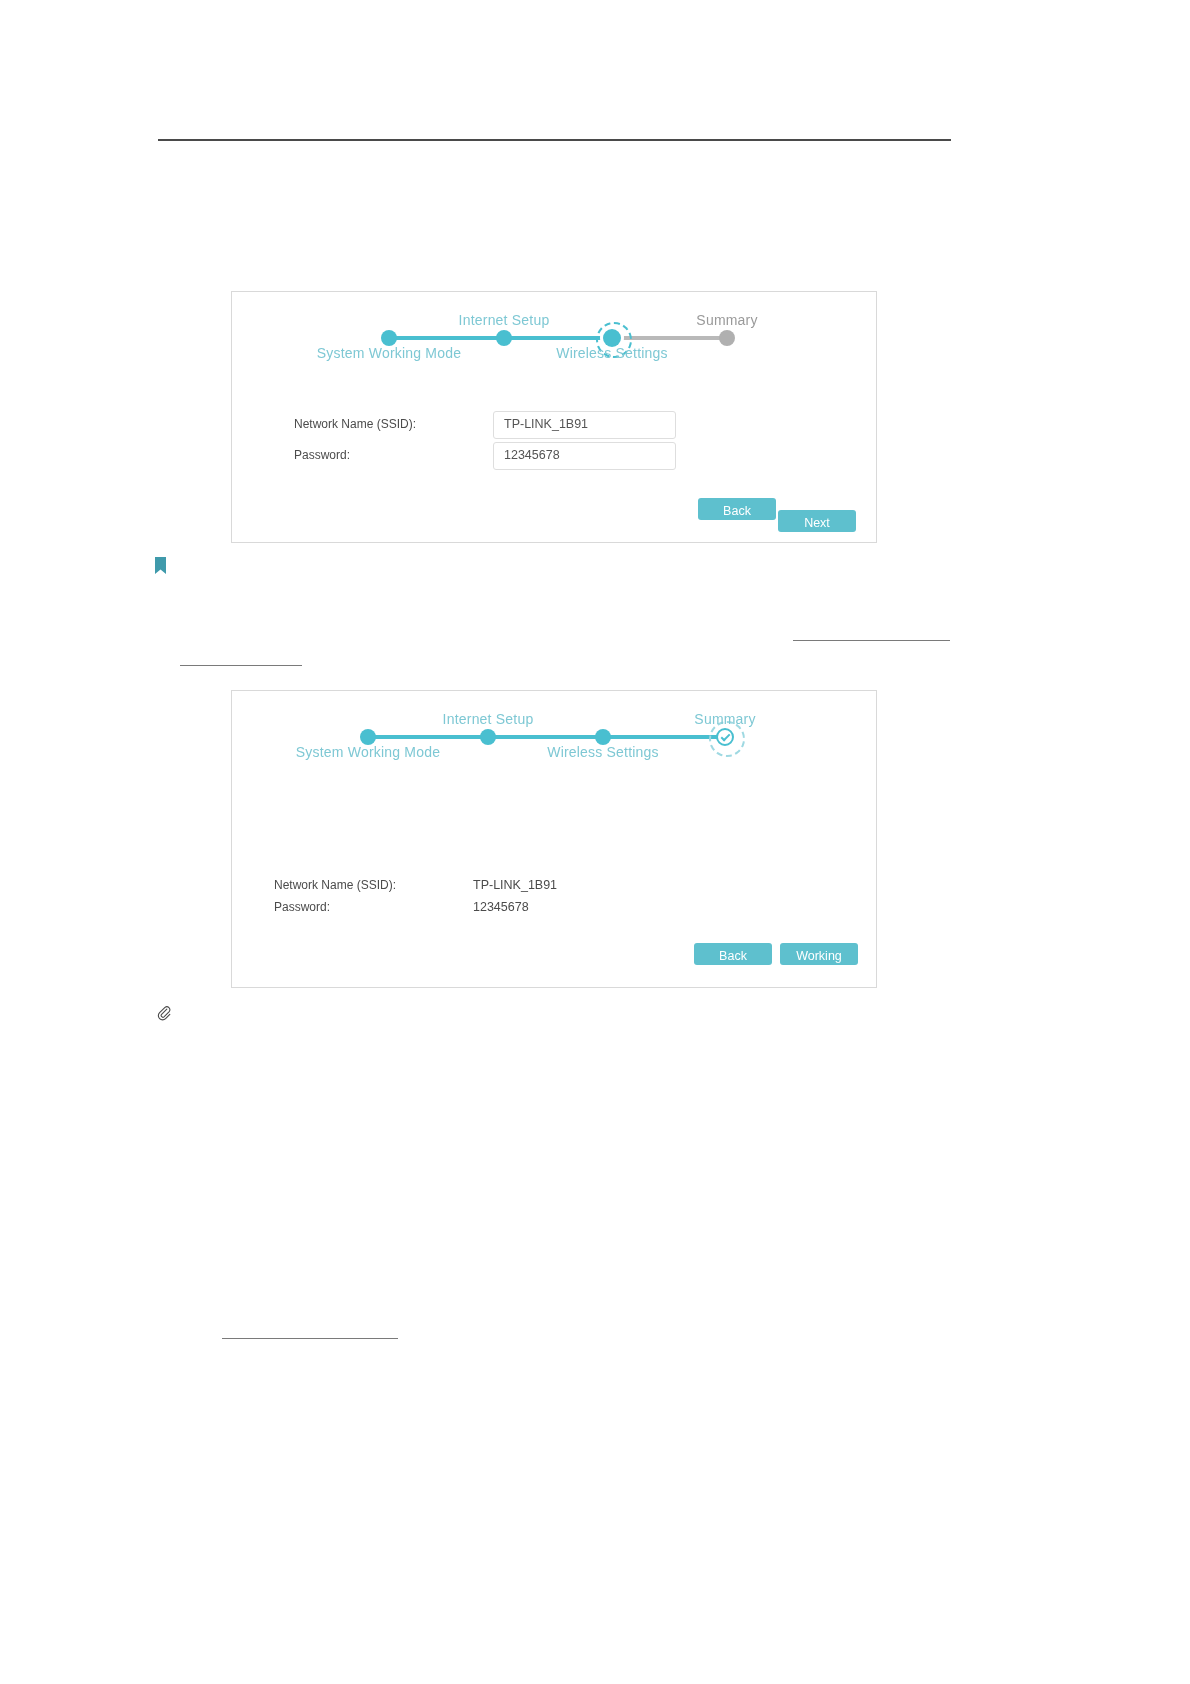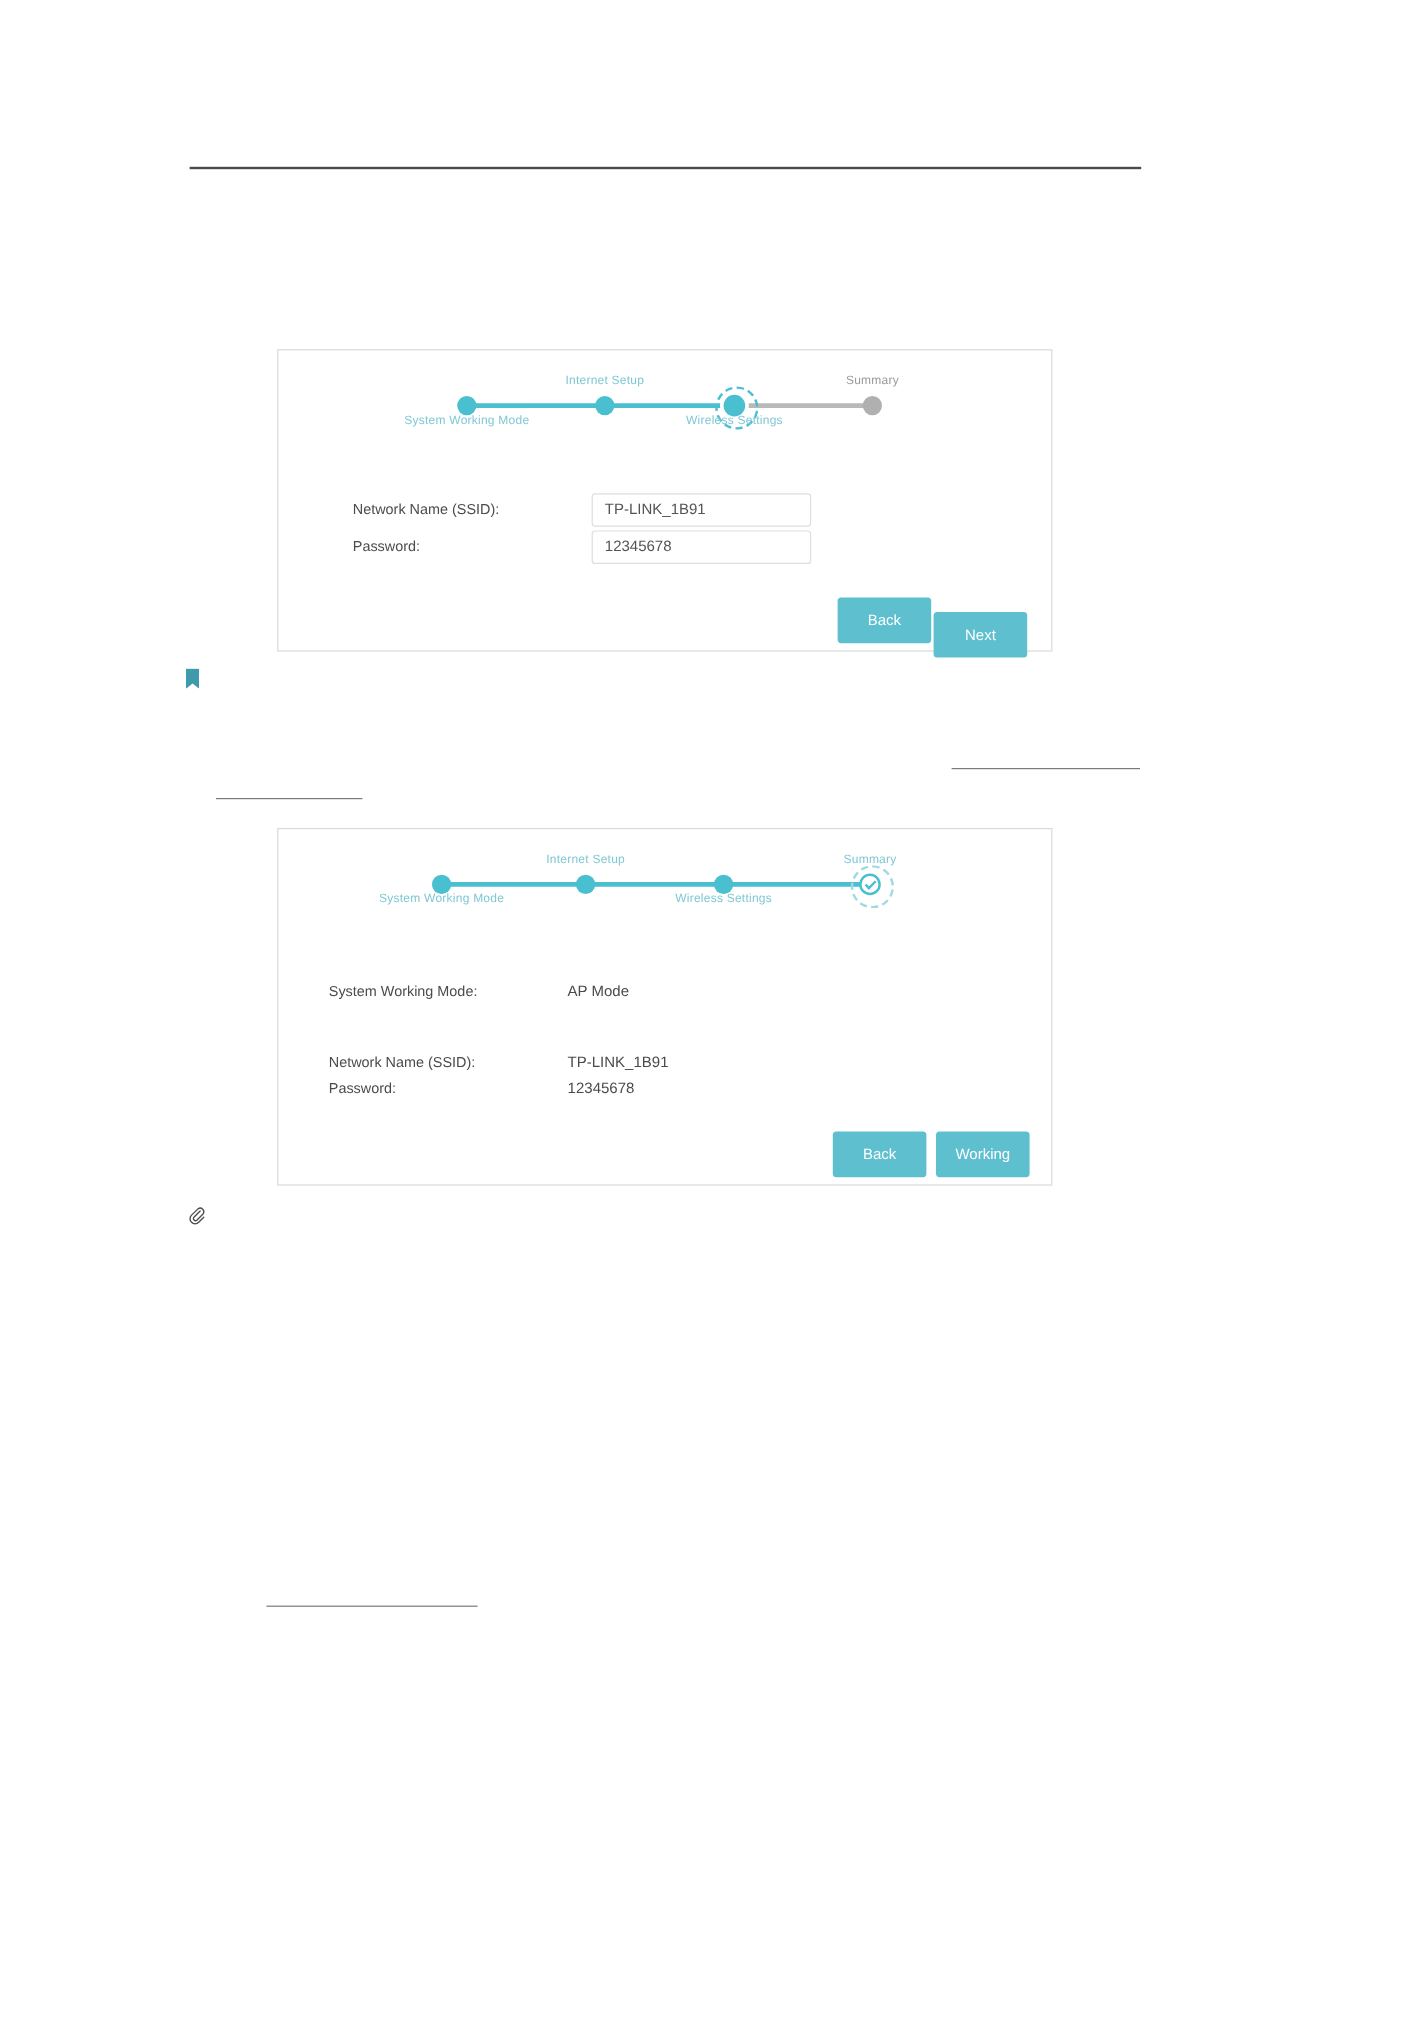--- a/index.html
+++ b/index.html
@@ -56,21 +56,21 @@
     border-radius:50%;background:#ffffff;border:2px solid #49bfd0;
     box-sizing:border-box;
   }
   .checkmark::after{
     content:"";position:absolute;left:3px;top:4px;width:7px;height:3px;
     border-left:2px solid #49bfd0;border-bottom:2px solid #49bfd0;
     transform:rotate(-45deg);
   }
 
   .step-label{
-    position:absolute;font-size:10px;color:#7ec8d4;white-space:nowrap;
+    position:absolute;font-size:14px;color:#7ec8d4;white-space:nowrap;
     transform:translateX(-50%);letter-spacing:.2px;
   }
   .step-label.above{top:20px;}
   .step-label.below{top:53px;}
   .step-label.grey{color:#9a9a9a;}
 
   
   .form-row{position:absolute;left:0;right:0;height:30px;}
   .form-label{
     position:absolute;left:62px;top:6px;font-size:12px;color:#4b4b4b;
@@ -92,21 +92,21 @@
     position:absolute;left:42px;top:0;font-size:12px;color:#4b4b4b;
     white-space:nowrap;
   }
   .sum-value{
     position:absolute;left:241px;top:0;font-size:12.5px;color:#4b4b4b;
     white-space:nowrap;
   }
 
   
   .btn{
-    position:absolute;height:38px;width:78px;border-radius:3px;
+    position:absolute;height:22px;width:78px;border-radius:3px;
     background:#5ec0ce;color:#ffffff;border:none;
     font-family:"Liberation Sans","DejaVu Sans",sans-serif;
     font-size:12.5px;line-height:26px;text-align:center;
     cursor:pointer;padding:0;
   }
 
   
   .bookmark-icon{
     position:absolute;left:155px;top:557px;width:11px;height:17px;
     background:#3f9aab;
@@ -183,24 +183,20 @@
       <div class="node done" style="left:371px;"></div>
       <div class="ring check" style="left:493px;"></div>
       <div class="checkmark" style="left:493px;"></div>
 
       <div class="step-label below" style="left:136px;">System Working Mode</div>
       <div class="step-label above" style="left:256px;">Internet Setup</div>
       <div class="step-label below" style="left:371px;">Wireless Settings</div>
       <div class="step-label above" style="left:493px;">Summary</div>
     </div>
 
-    <div class="sum-row" style="top:128px;">
-      <div class="sum-label">System Working Mode:</div>
-      <div class="sum-value">AP Mode</div>
-    </div>
 
     <div class="sum-row" style="top:187px;">
       <div class="sum-label">Network Name (SSID):</div>
       <div class="sum-value">TP-LINK_1B91</div>
     </div>
 
     <div class="sum-row" style="top:209px;">
       <div class="sum-label">Password:</div>
       <div class="sum-value">12345678</div>
     </div>

